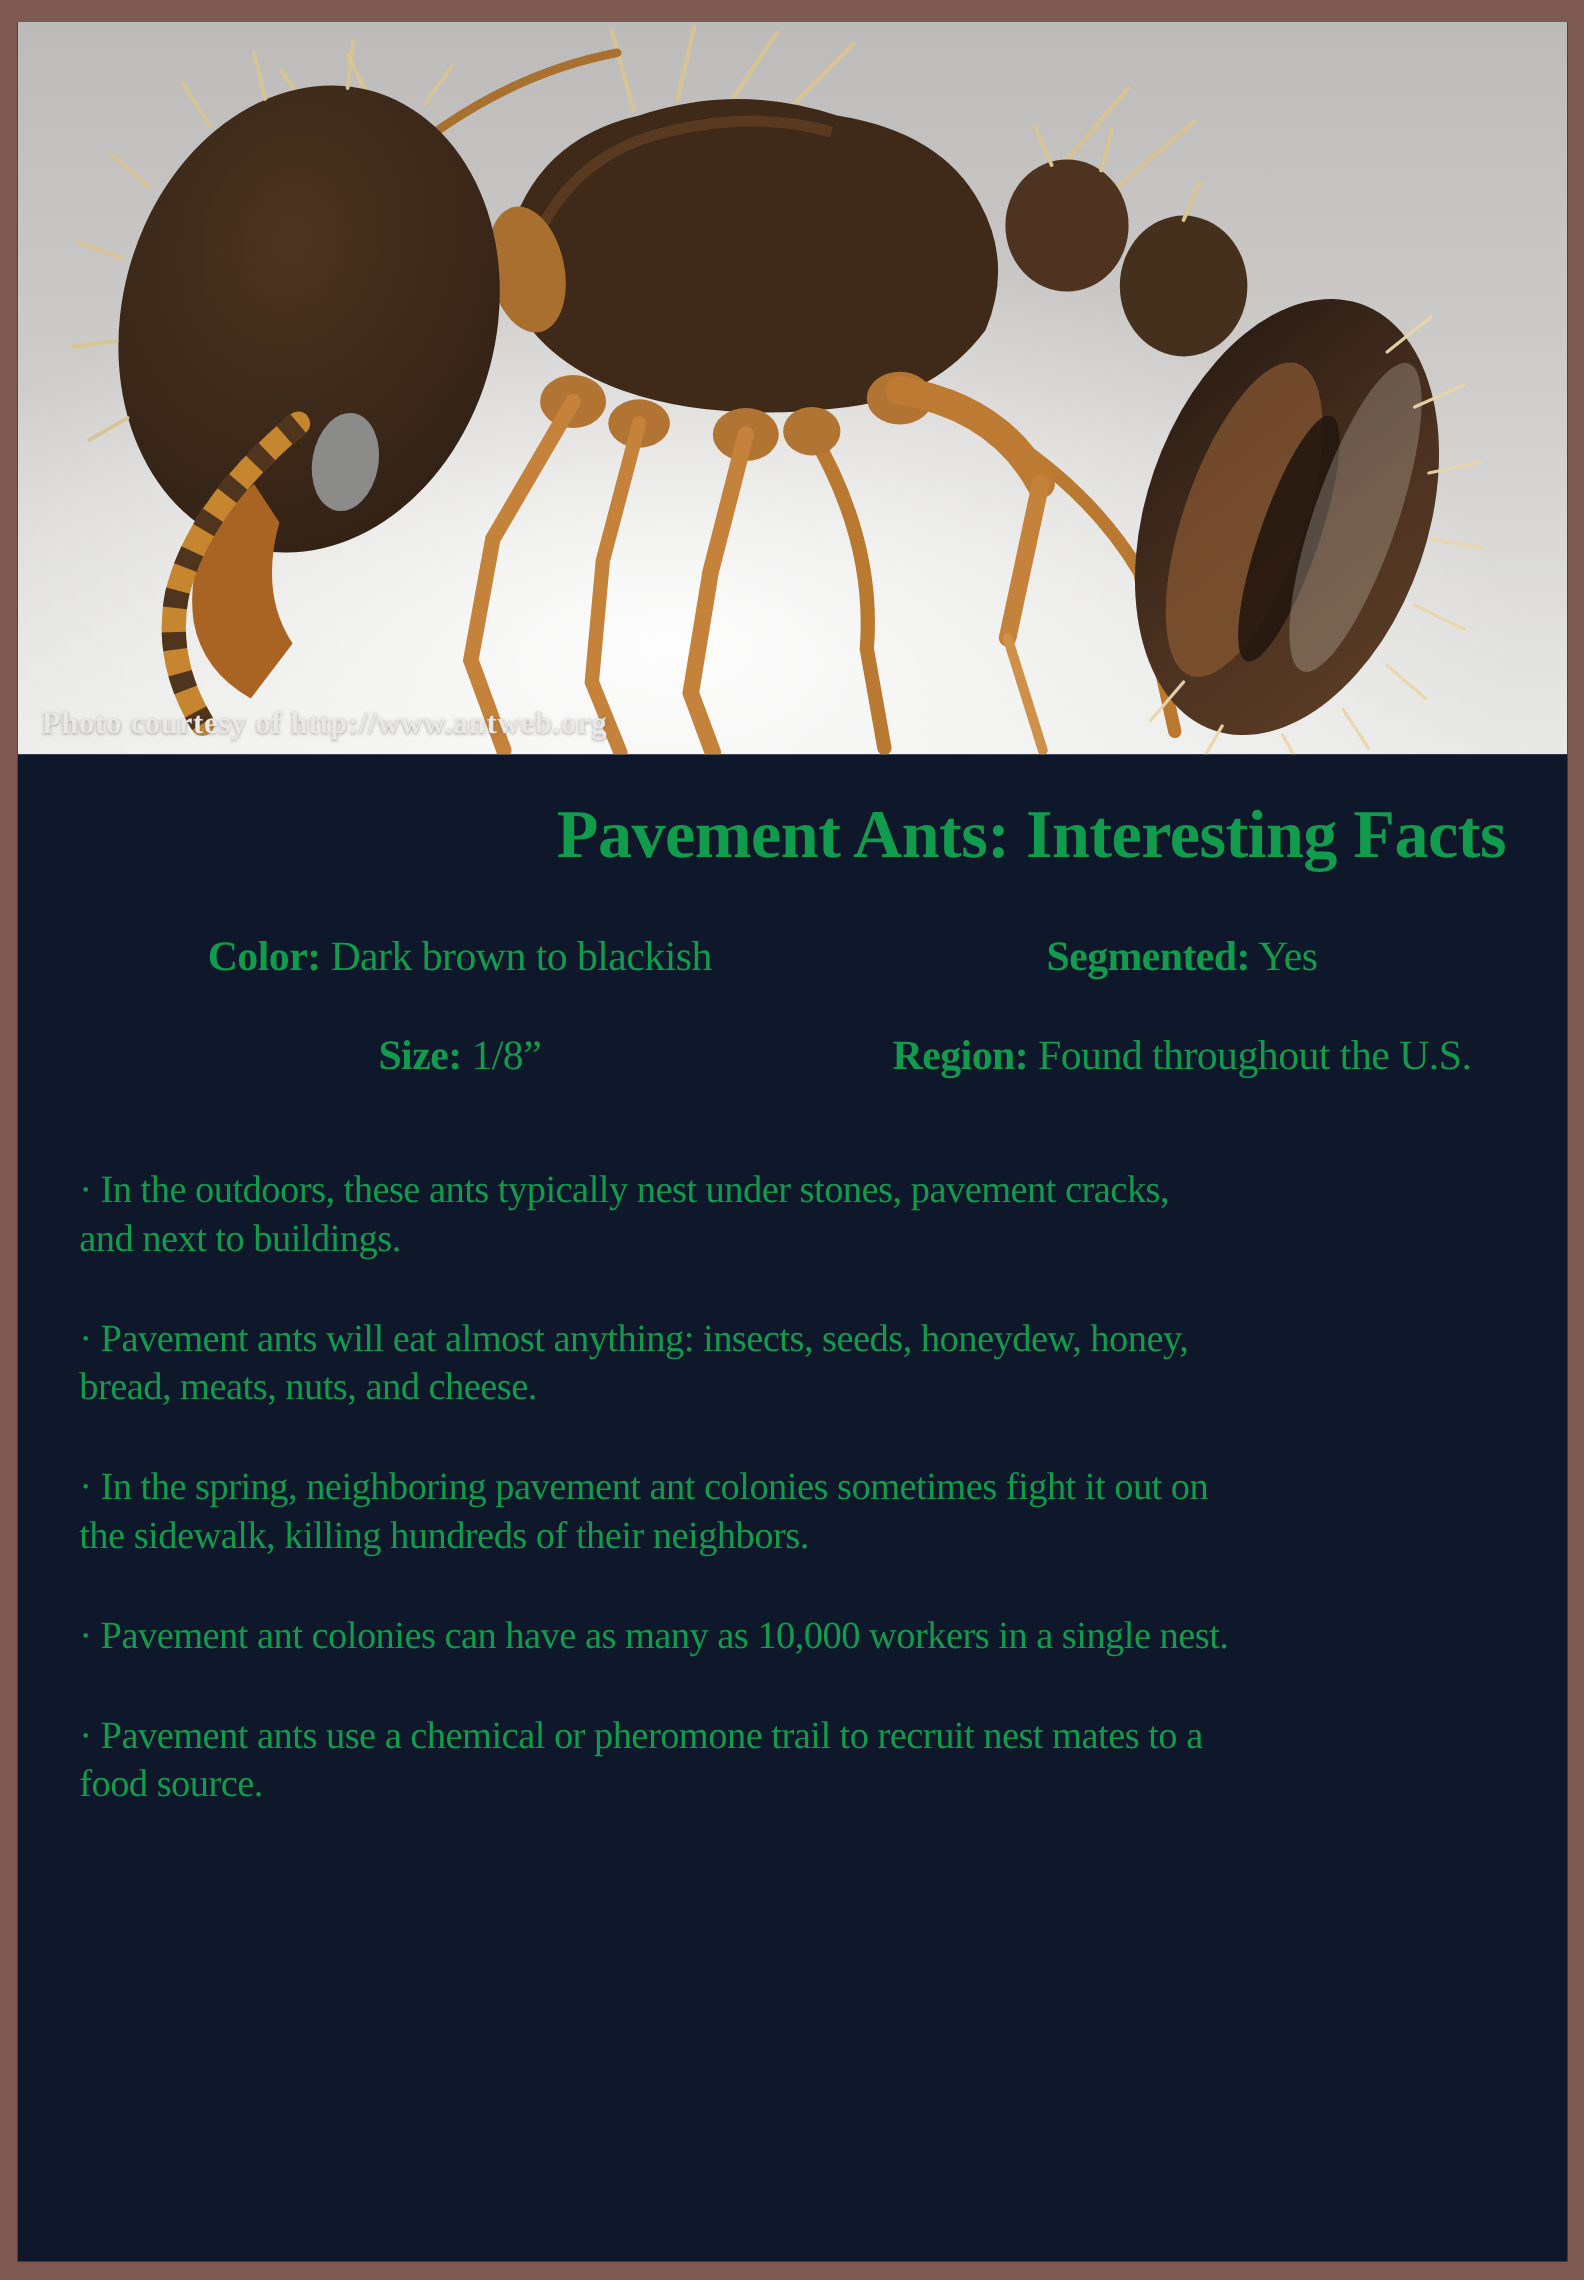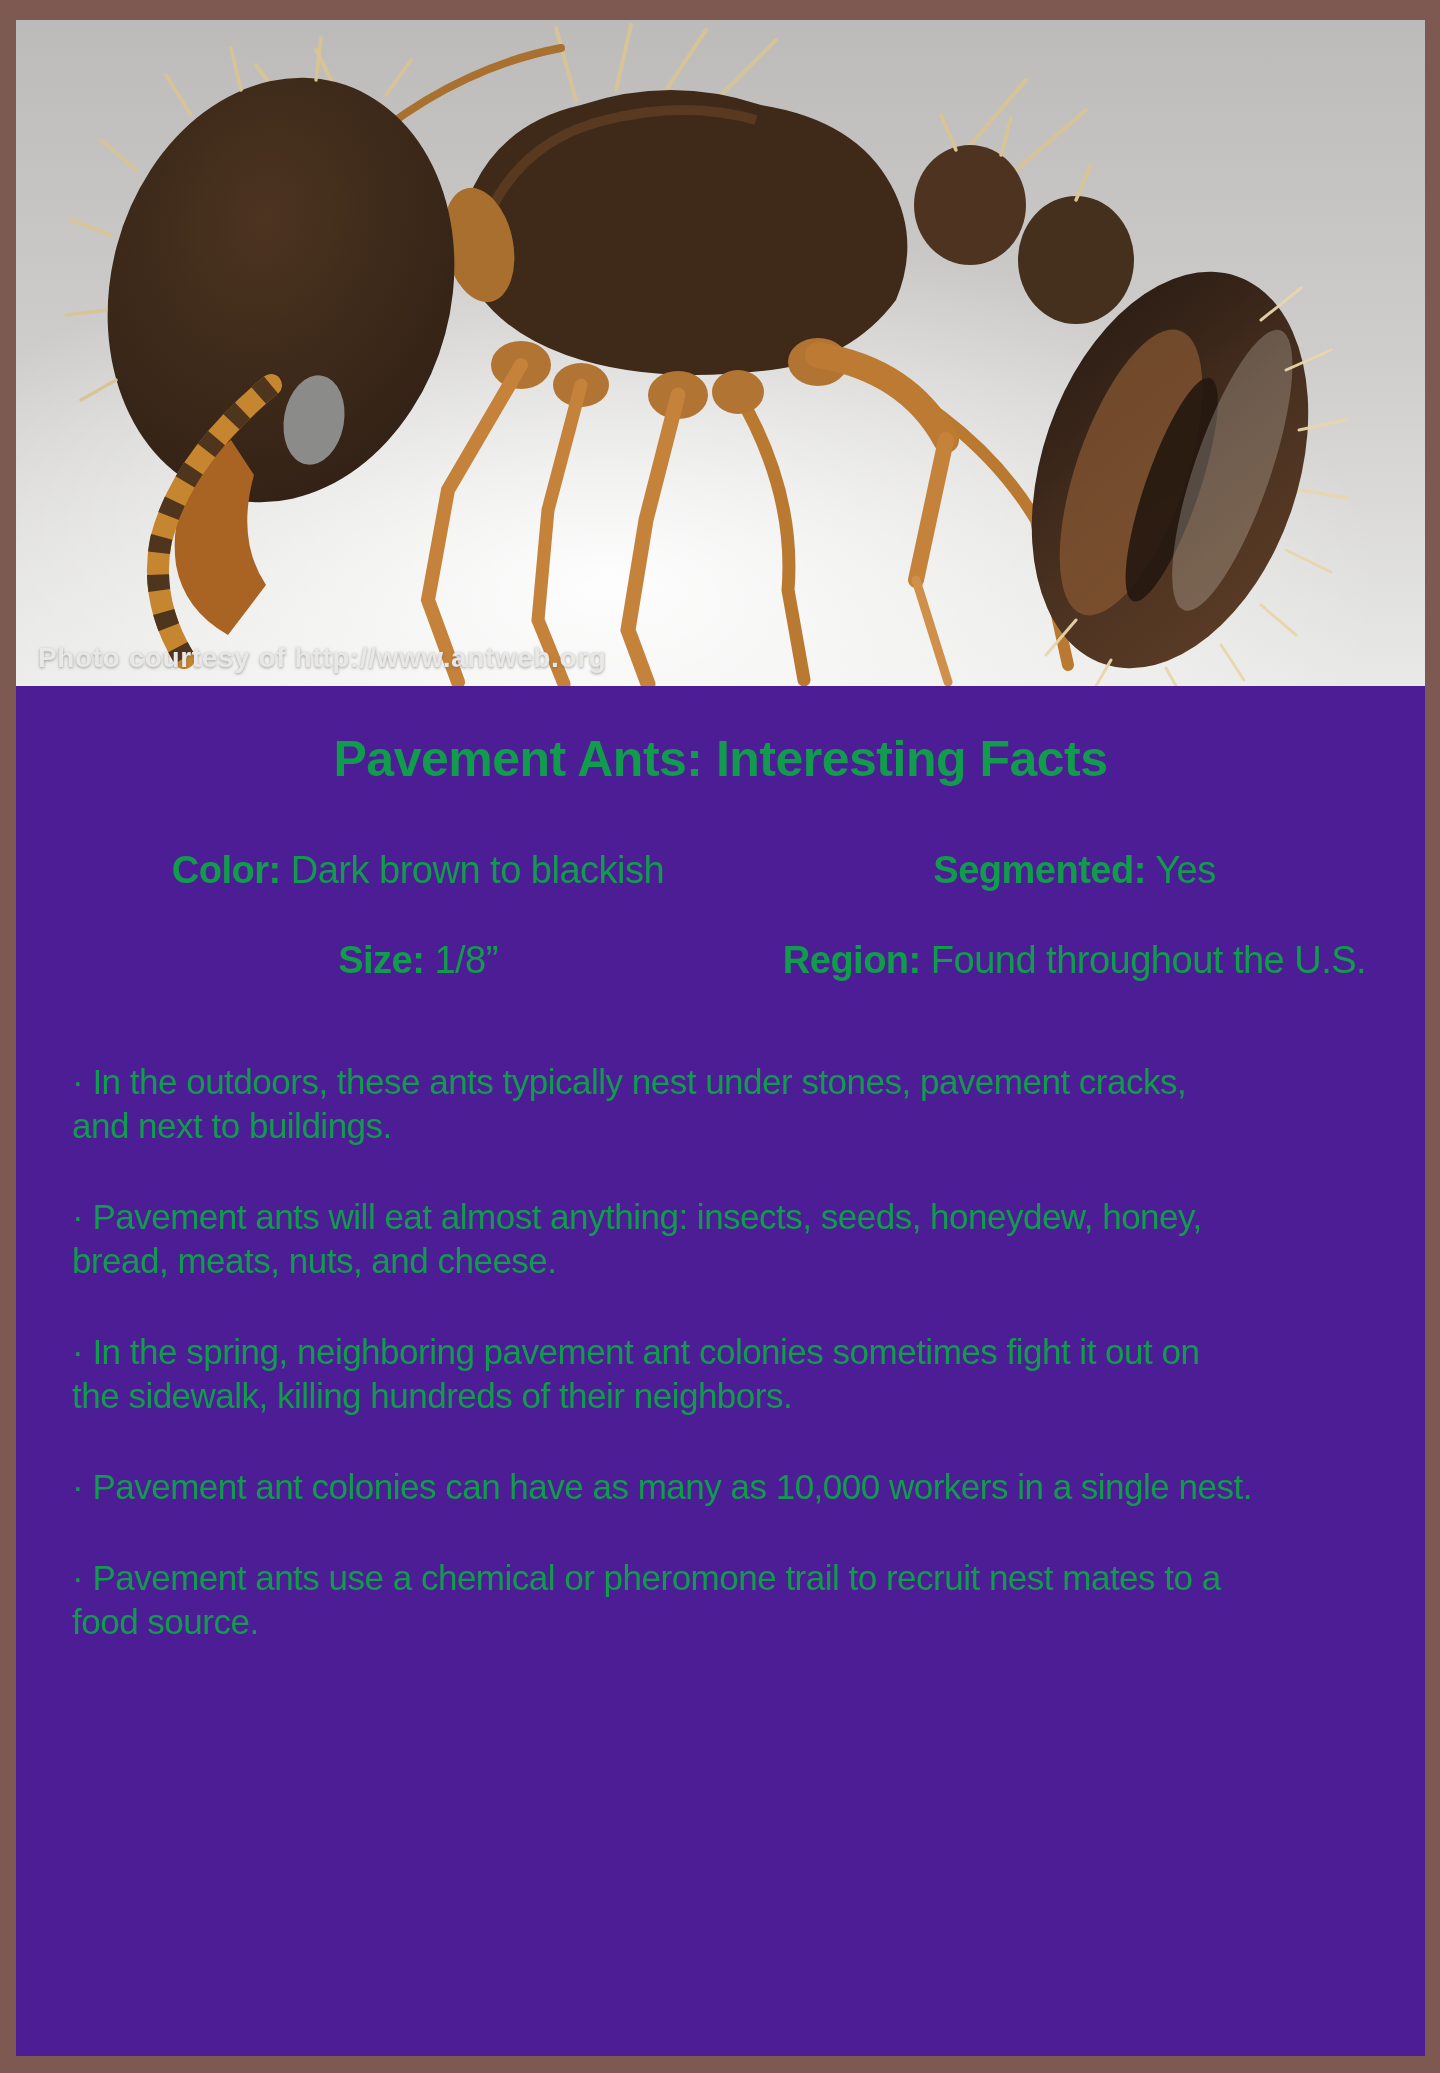--- a/index.html
+++ b/index.html
@@ -1,44 +1,44 @@
 <!DOCTYPE html>
 <html style="--green: #119c4d; --border: #7e5952; --caption: #e9e8e6;"><head>
 <meta charset="utf-8">
 <style>
   html,body{margin:0;padding:0;background:#ffffff;}
   .page{
     position:relative;
     width:1440px;height:2073px;
     box-sizing:border-box;
-    background:#4c1d95;
+    background:#0f172a;
     border-style:solid;
     border-color:var(--border,#7e5952);
     border-width:20px 15px 17px 16px;
-    font-family:Liberation Sans, sans-serif;
+    font-family:Liberation Serif, serif;
     overflow:hidden;
   }
   
   .photo{
     position:relative;
     width:100%;height:666px;
     overflow:hidden;
   }
   .photo svg{display:block;width:100%;height:100%;}
   .caption{
     position:absolute;left:22px;bottom:12px;
     font-size:28px;font-weight:bold;letter-spacing:.6px;
     color:var(--caption,#e9e8e6);
     text-shadow:0 1px 3px rgba(90,90,90,.55);
   }
   
   .title{
     margin:42px 56px 0;
-    text-align:center;
-    font-size:50px;line-height:62px;
+    text-align:right;
+    font-size:62px;line-height:62px;
     font-weight:800;letter-spacing:-0.5px;
     color:var(--green,#119c4d);
   }
   
   .facts{
     margin:56px 40px 0 56px;
     display:flex;
   }
   .facts .col-left{width:692px;flex:0 0 692px;}
   .facts .col-right{flex:1 1 auto;}

